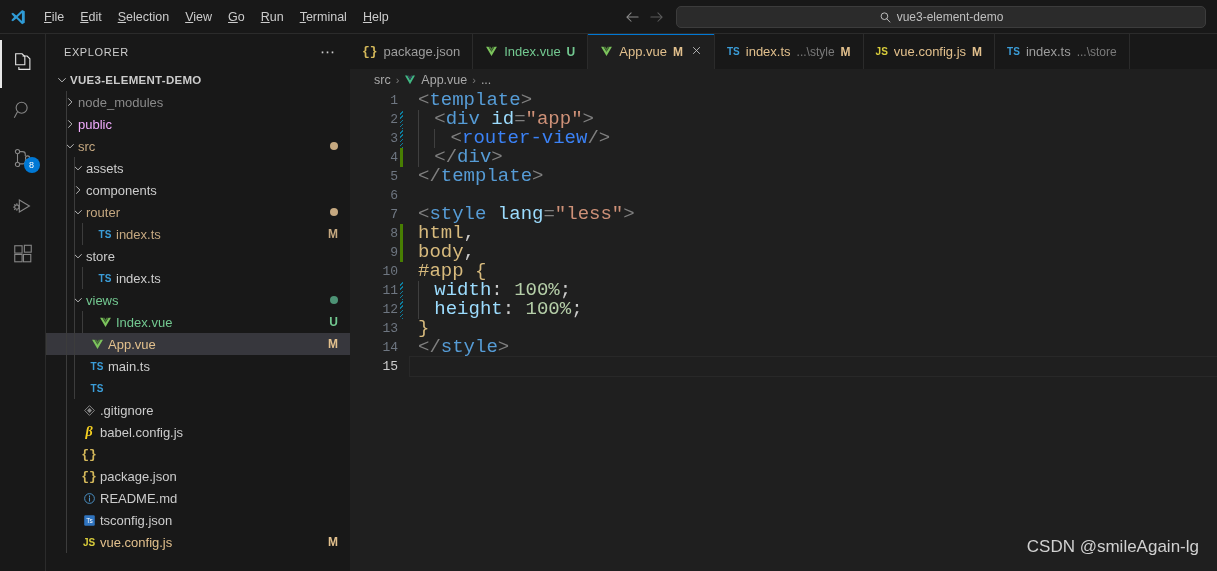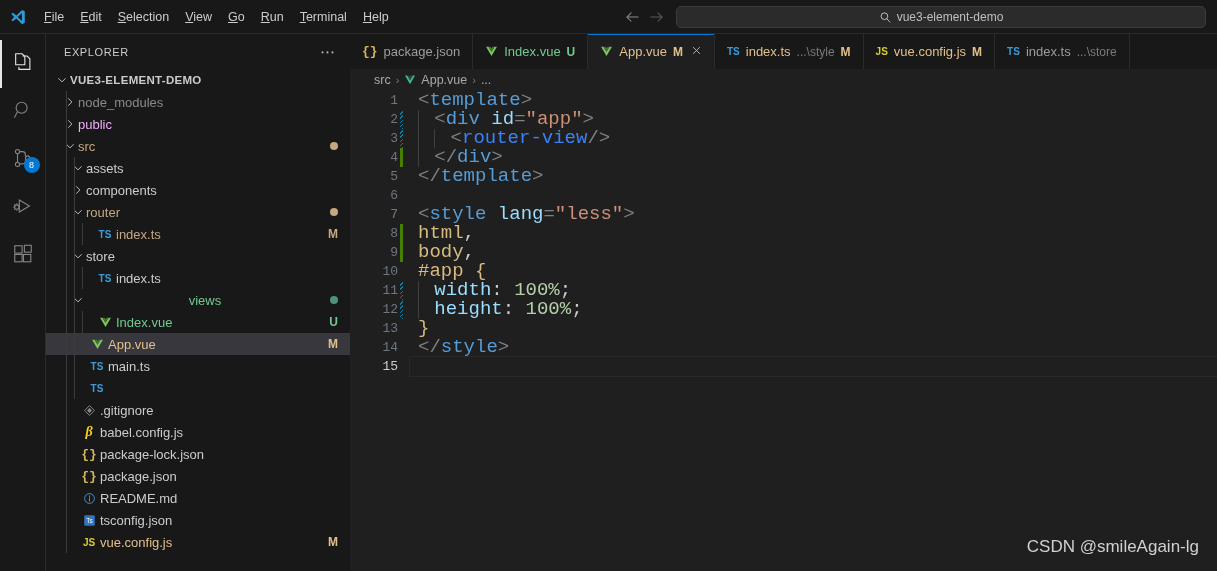--- a/index.html
+++ b/index.html
@@ -335,21 +335,21 @@
           <div class="row" style="padding-left: 32px;">
             <div class="indent-guide" style="left: 20px;"></div>
             <div class="indent-guide" style="left: 28px;"></div>
             <div class="indent-guide" style="left: 36px;"></div>
             <span class="twisty"></span>
             <span class="ficon">
               <span class="ic-ts">TS</span>
             </span>
             <span class="rlabel" style="color: rgb(204, 204, 204);">index.ts</span>
           </div>
-          <div class="row" style="padding-left: 24px; text-align: center;">
+          <div class="row" style="padding-left: 24px;">
             <div class="indent-guide" style="left: 20px;"></div>
             <div class="indent-guide" style="left: 28px;"></div>
             <span class="twisty">
               <svg width="12" height="12" viewBox="0 0 16 16">
                 <path d="M3.5 6 8 10.5 12.5 6" fill="none" stroke="currentColor" stroke-width="1.2" stroke-linecap="round" stroke-linejoin="round"></path>
               </svg>
             </span>
             <span class="rlabel" style="color: rgb(115, 201, 145);">views</span>
             <span class="rdot" style="background: rgb(77, 147, 117);"></span>
           </div>
@@ -415,21 +415,20 @@
               <span class="ic-babel">β</span>
             </span>
             <span class="rlabel" style="color: rgb(204, 204, 204);">babel.config.js</span>
           </div>
           <div class="row" style="padding-left: 16px;">
             <div class="indent-guide" style="left: 20px;"></div>
             <span class="twisty"></span>
             <span class="ficon">
               <span class="ic-json">{}</span>
             </span>
-            <span class="rlabel" style="color: rgb(204, 204, 204);">package-lock.json</span>
           </div>
           <div class="row" style="padding-left: 16px;">
             <div class="indent-guide" style="left: 20px;"></div>
             <span class="twisty"></span>
             <span class="ficon">
               <span class="ic-json">{}</span>
             </span>
             <span class="rlabel" style="color: rgb(204, 204, 204);">package.json</span>
           </div>
           <div class="row" style="padding-left: 16px;">

